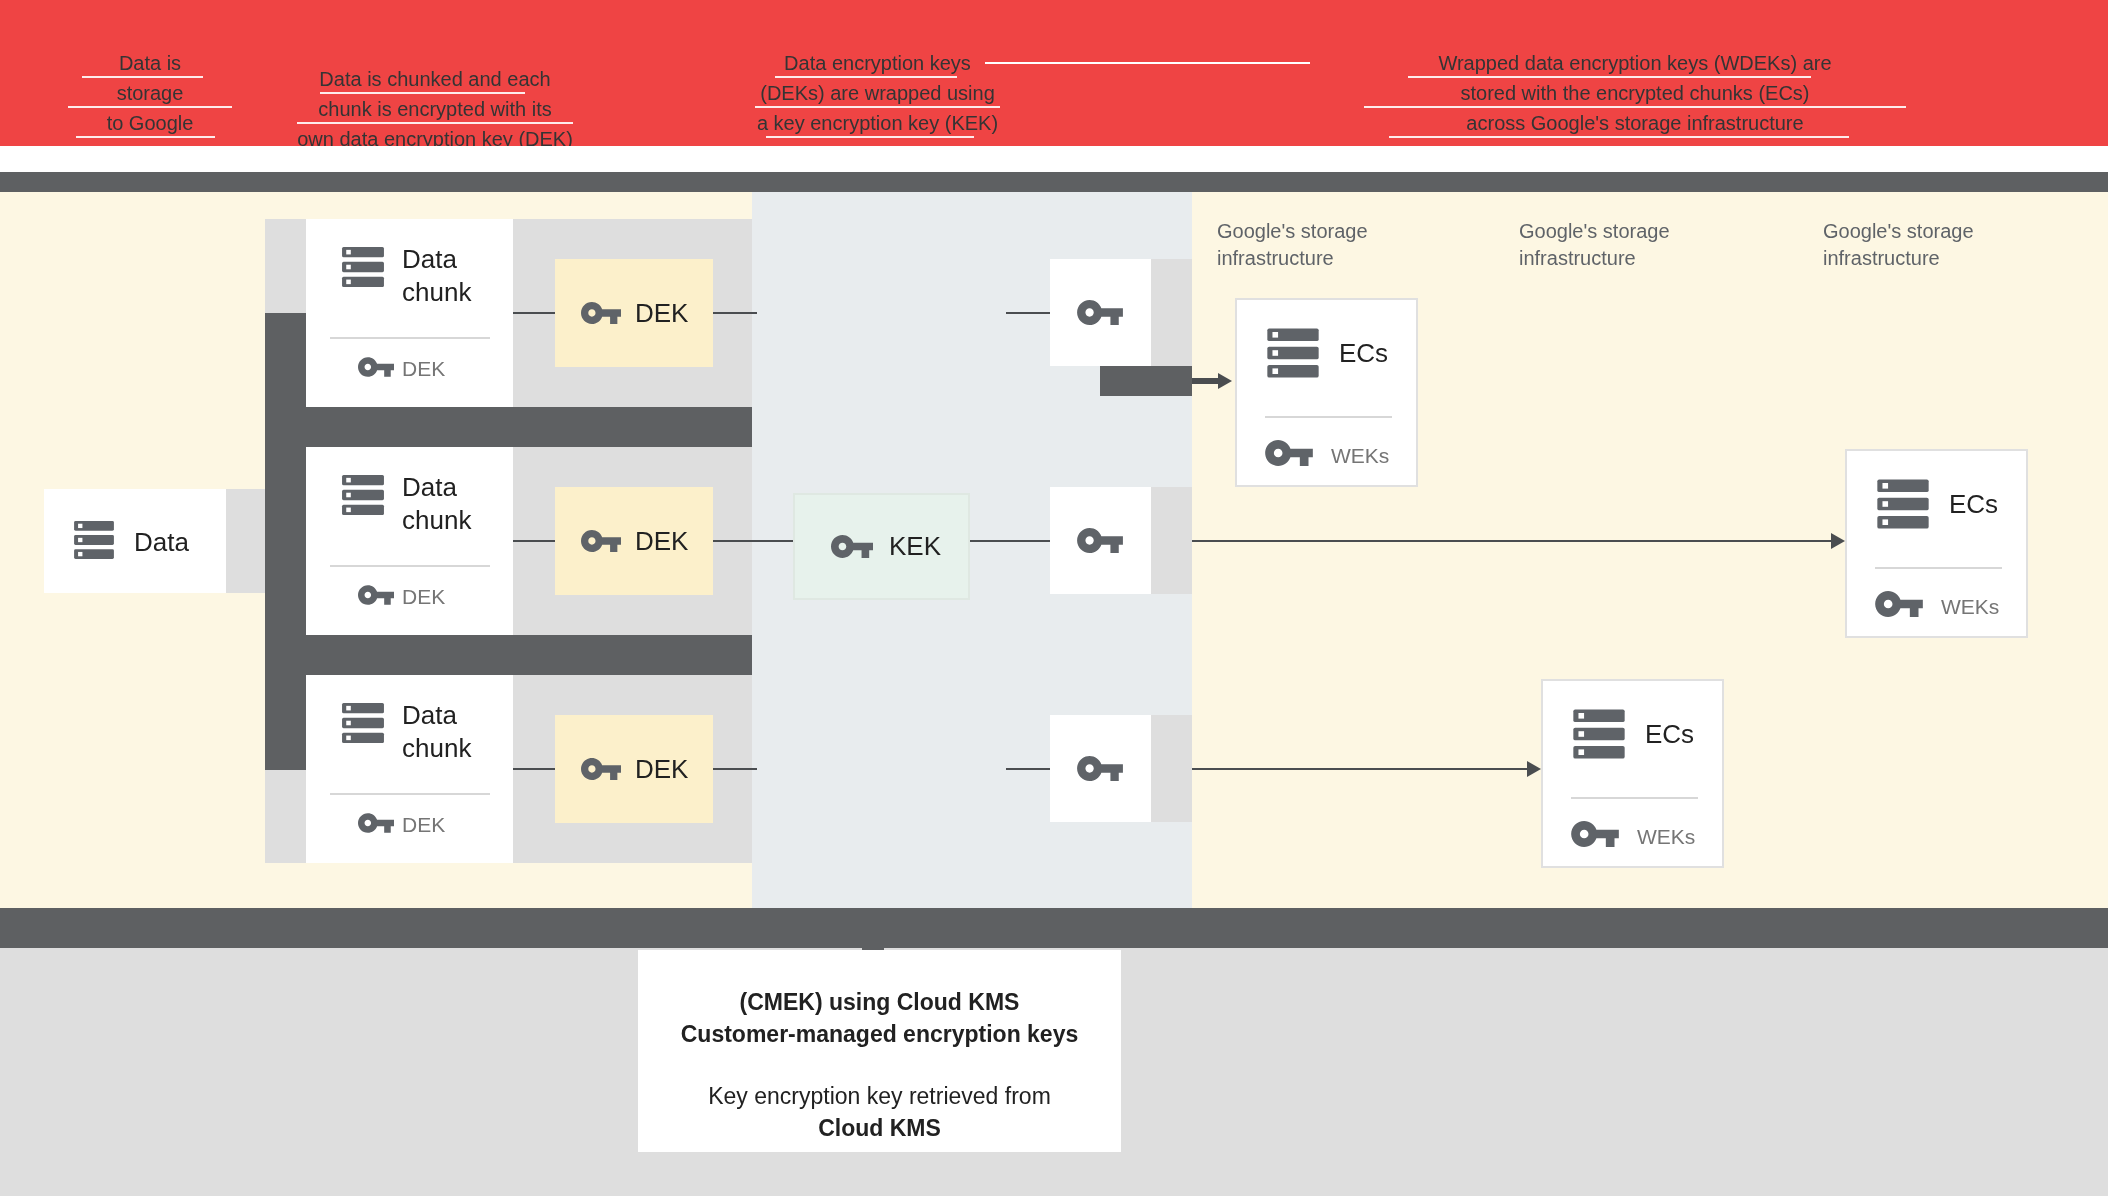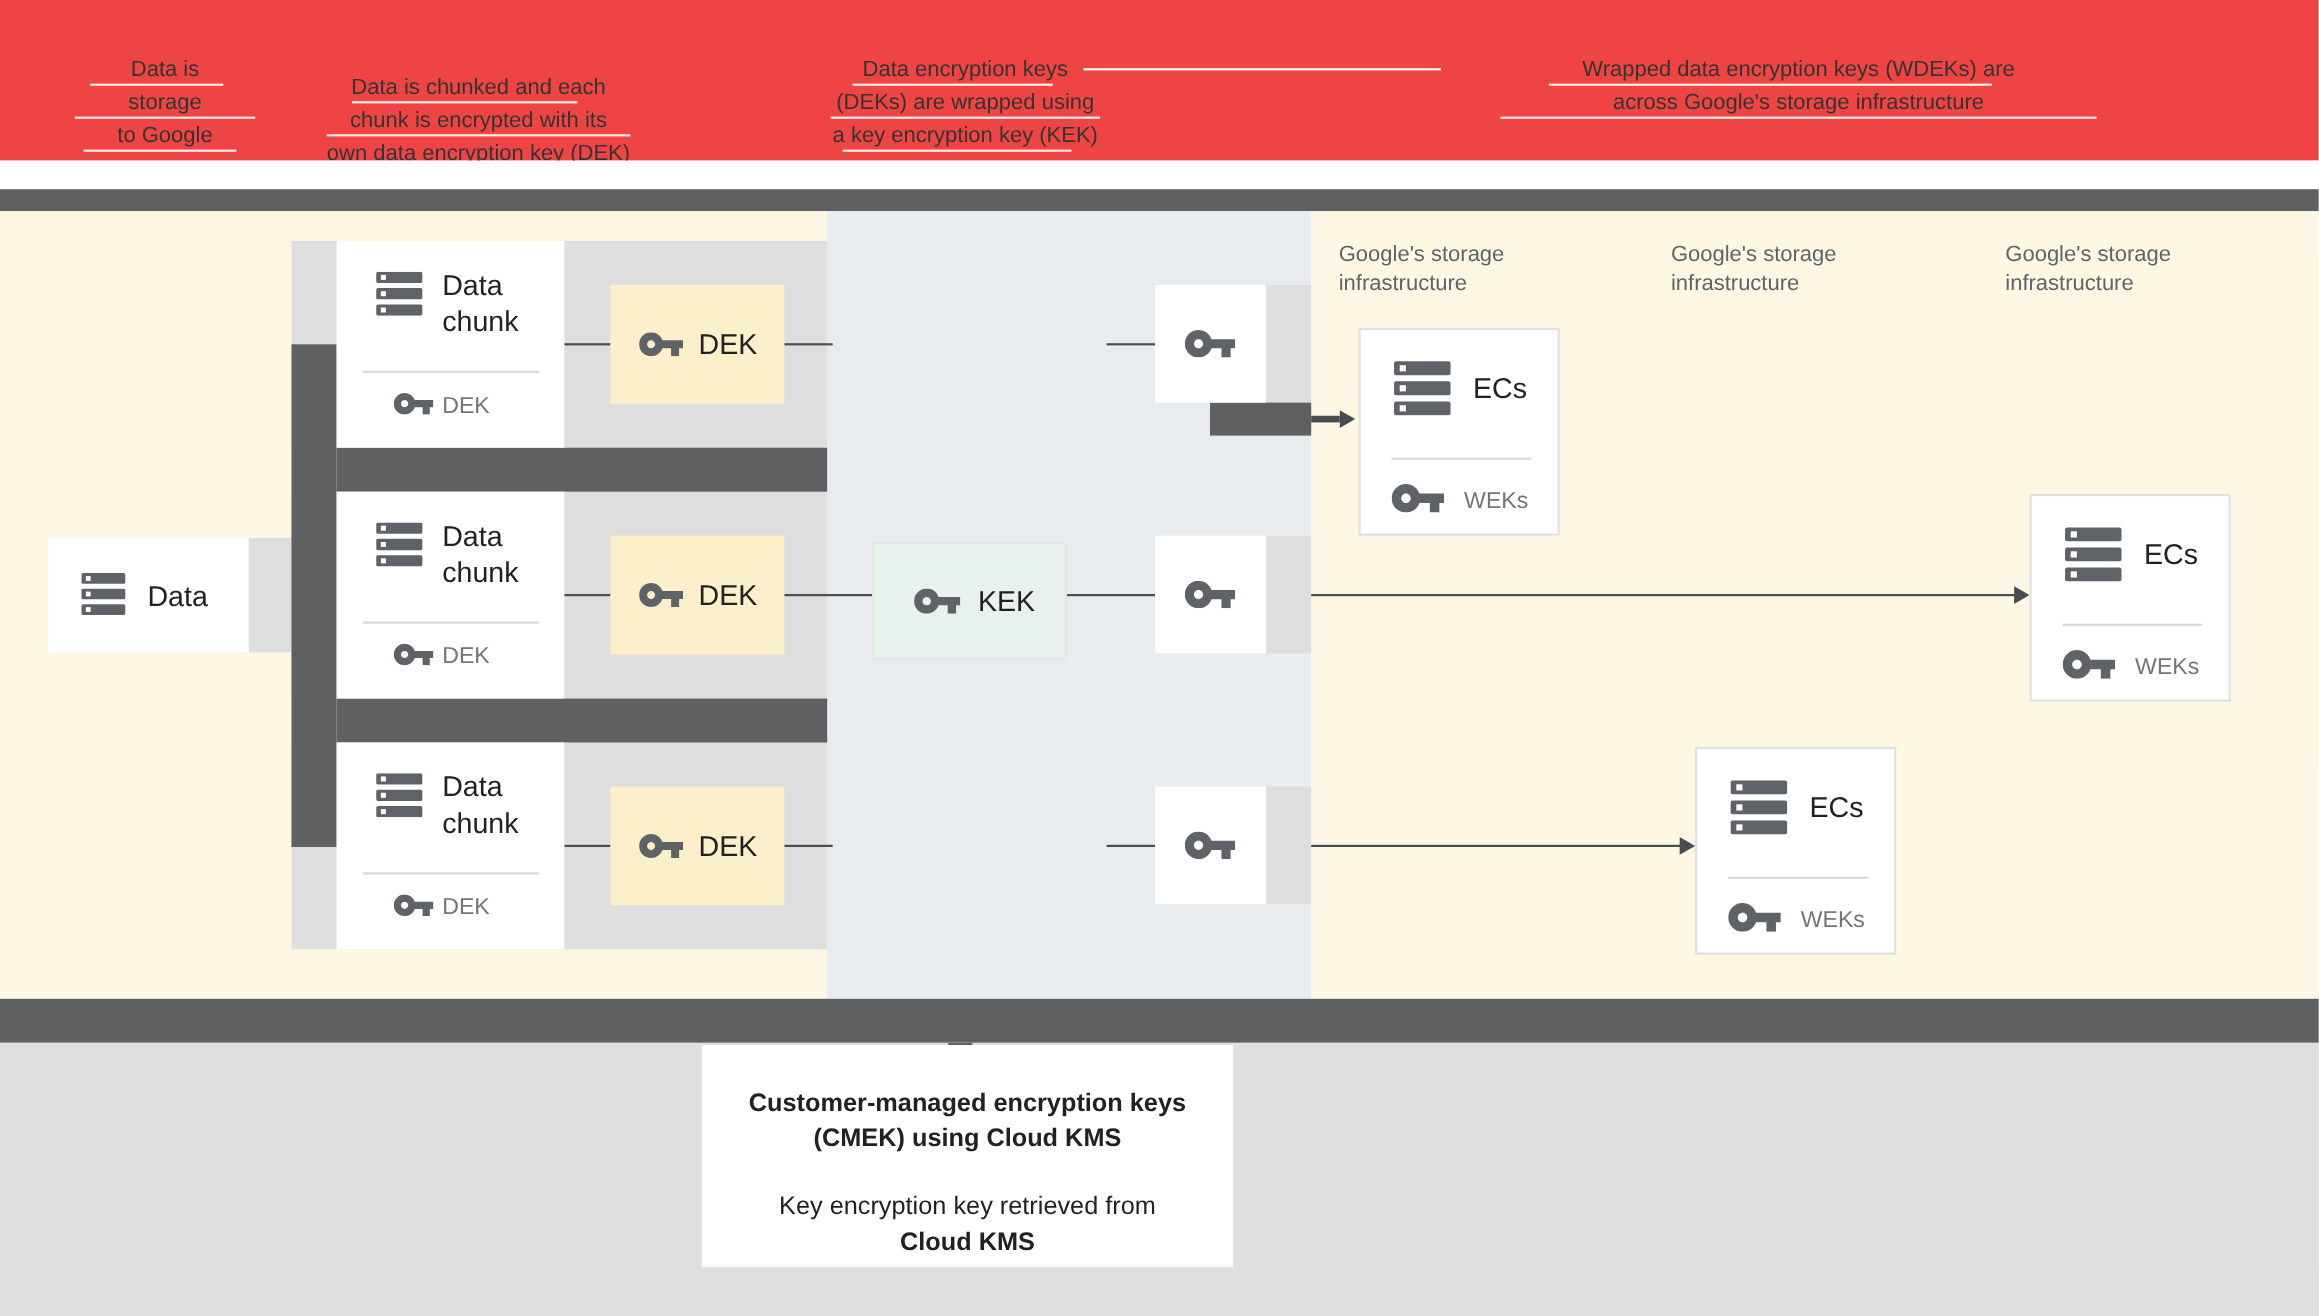--- a/index.html
+++ b/index.html
@@ -81,20 +81,21 @@
       <span class="cap-line">chunk is encrypted with its</span>
       <span class="cap-line">own data encryption key (DEK)</span>
     </div>
     <div class="cap" style="left:735px; top:48px; width:285px;">
       <span class="cap-line">Data encryption keys</span>
       <span class="cap-line">(DEKs) are wrapped using</span>
       <span class="cap-line">a key encryption key (KEK)</span>
     </div>
     <div class="cap" style="left:1320px; top:48px; width:630px;">
       <span class="cap-line">Wrapped data encryption keys (WDEKs) are</span>
+      <span class="cap-line">stored with the encrypted chunks (ECs)</span>
       <span class="cap-line">across Google's storage infrastructure</span>
     </div>
     <div class="stray-line"></div>
   </div>
   <div class="white-gap"></div>
   <div class="band top"></div>
 
   <div class="bg left"></div>
   <div class="bg mid"></div>
   <div class="bg right"></div>
@@ -332,22 +333,22 @@
       <path fill="#5f6368" d="M12.65 10C11.83 7.67 9.61 6 7 6c-3.31 0-6 2.69-6 6s2.69 6 6 6c2.61 0 4.83-1.67 5.65-4H17v4h4v-4h2v-4H12.65zM7 14c-1.1 0-2-.9-2-2s.9-2 2-2 2 .9 2 2-.9 2-2 2z"></path>
     </svg>
     <span class="lbl-small" style="left:94px; top:144px;">WEKs</span>
   </div>
 
   <div class="band bottom"></div>
   <div class="footer-gray"></div>
   <div class="footer-tab"></div>
   <div class="footer-box">
     <div class="p1">
+      <span style="display:block;">(CMEK) using Cloud KMS</span>
       <span style="display:block;">Customer-managed encryption keys</span>
-      <span style="display:block;">(CMEK) using Cloud KMS</span>
     </div>
     <div class="p2">
       <span style="display:block;">Key encryption key retrieved from</span>
       <span class="b" style="display:block;">Cloud KMS</span>
     </div>
   </div>
 
 </div>
 
 </body></html>

